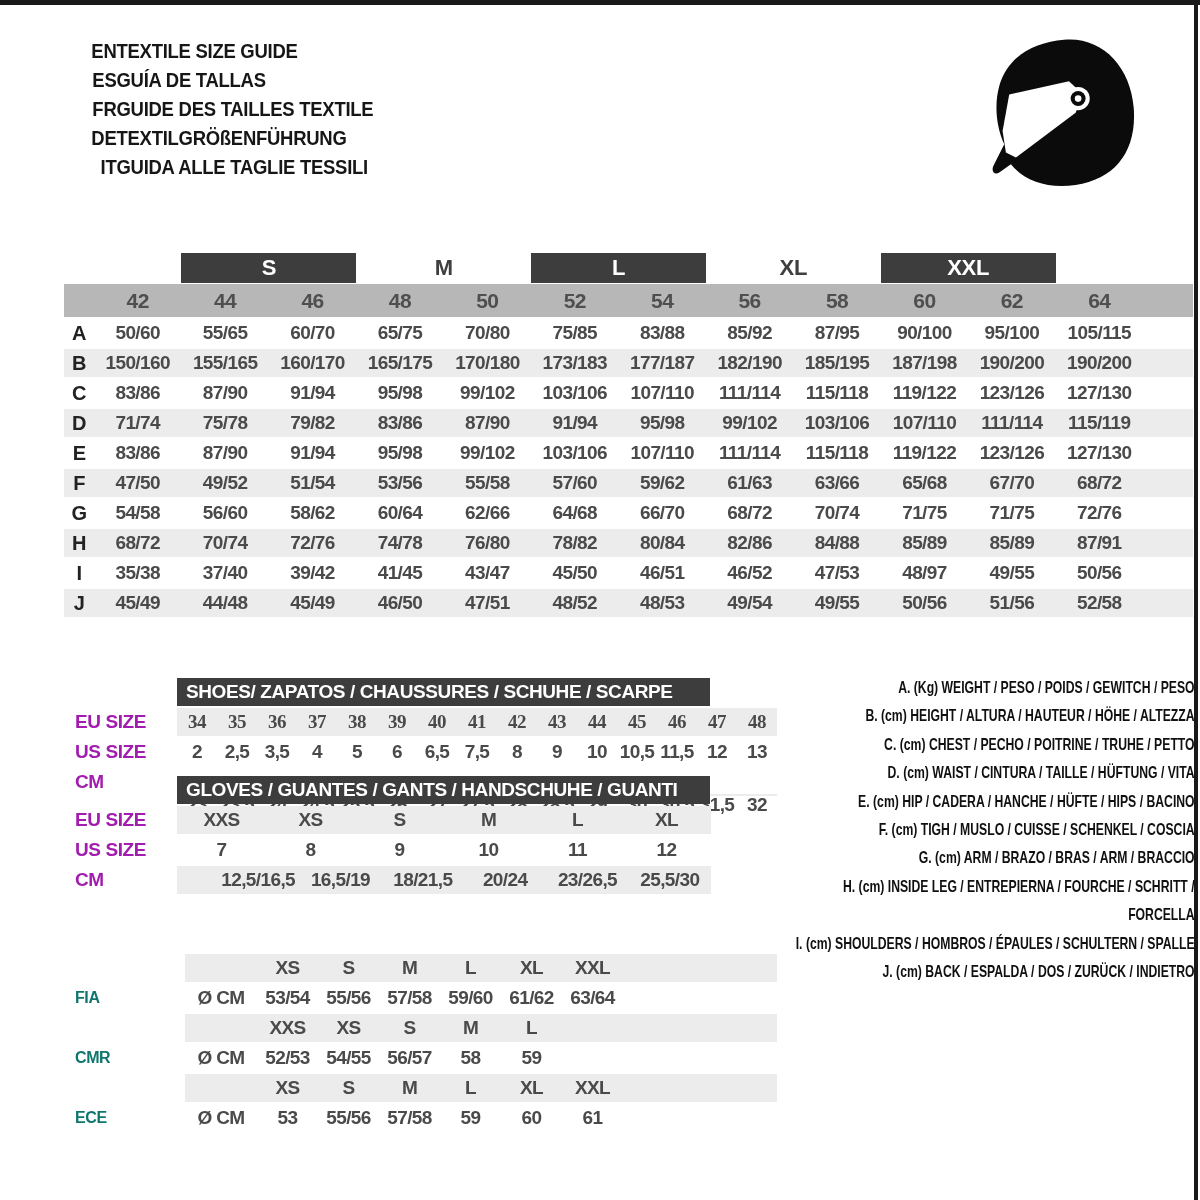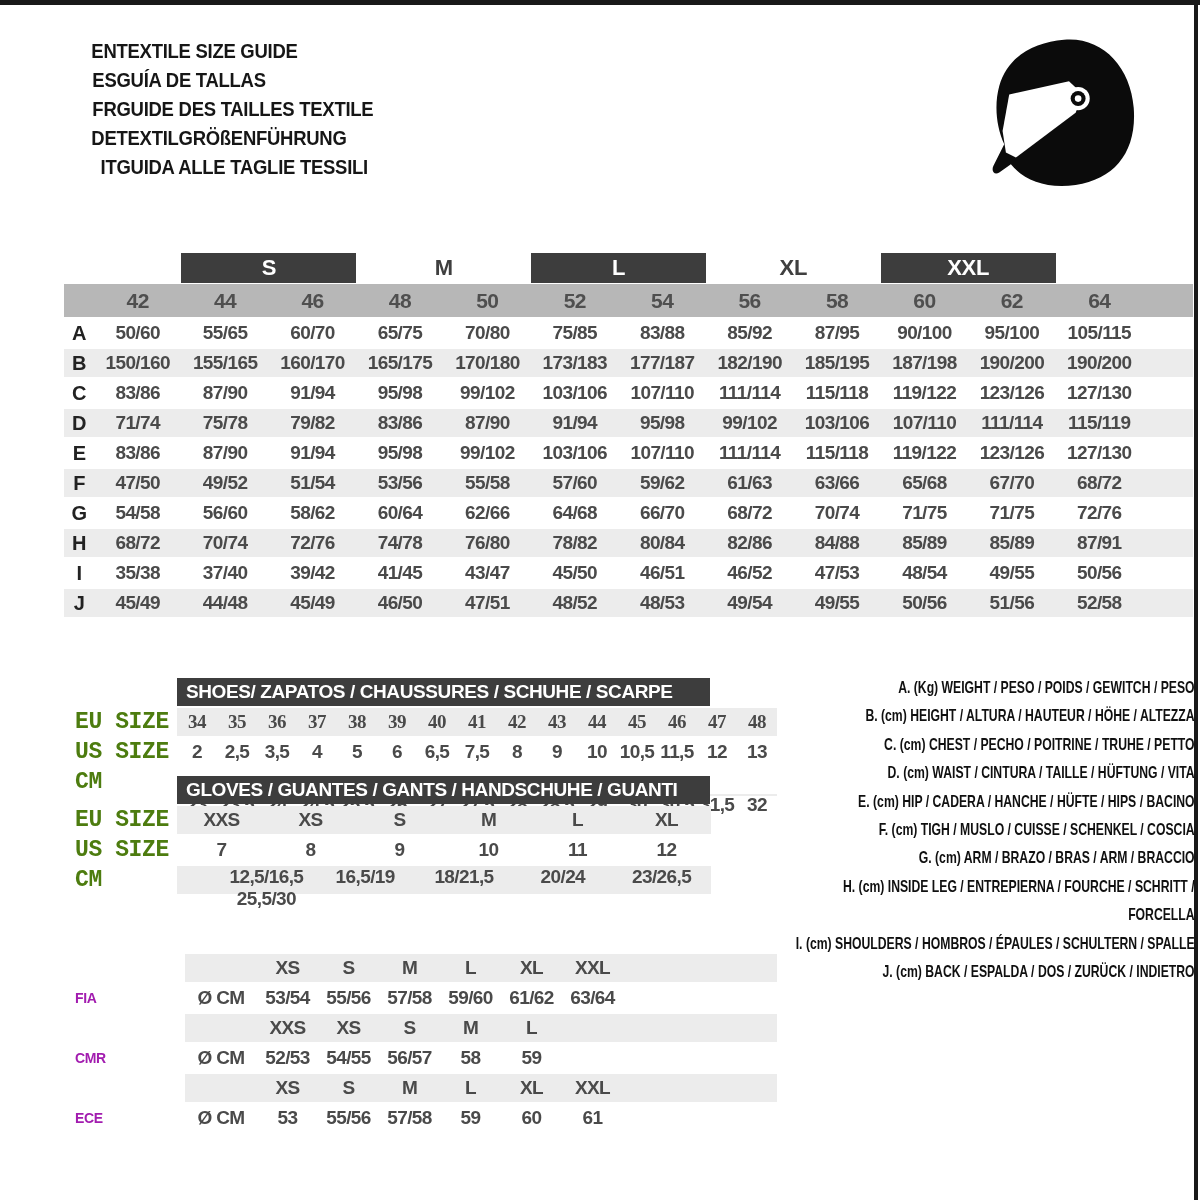--- a/index.html
+++ b/index.html
@@ -33,33 +33,33 @@
   .t-row.striped{background:#ececec;}
   .t-row .lbl{color:#222222;font-size:20px;}
 
   
   .section{position:absolute;left:64px;}
   .sec-title{margin-left:113px;width:533px;height:28px;background:#3d3d3d;color:#ffffff;
     font-weight:bold;font-size:19px;letter-spacing:-0.4px;display:flex;align-items:center;
     padding-left:9px;box-sizing:border-box;white-space:nowrap;}
   .s-row{display:flex;height:28px;margin-top:2px;}
   .s-label{width:113px;flex:0 0 113px;display:flex;align-items:center;padding-left:11px;
-    box-sizing:border-box;font-weight:bold;font-size:23px;color:#4d7c0f;letter-spacing:-0.4px;white-space:nowrap;font-family:Liberation Mono, monospace;}
+    box-sizing:border-box;font-weight:bold;font-size:19px;color:#a21caf;letter-spacing:-0.4px;white-space:nowrap;}
   .s-band{flex:1;display:grid;}
   .s-band.striped{background:#ececec;}
   .s-band .cell{display:flex;align-items:center;justify-content:center;font-weight:bold;
     font-size:19px;color:#4a4a4a;letter-spacing:-0.6px;white-space:nowrap;}
   .sec-shoes{top:678px;width:713px;}
   .sec-gloves{top:776px;width:647px;}
   .sec-helmet{top:952px;width:713px;}
 
   
   .h-row{display:grid;grid-template-columns:121px 72px repeat(6,61px) 1fr;height:28px;margin-top:2px;}
   .h-row .g{background:#ececec;}
-  .h-lbl{padding-left:11px;display:flex;align-items:center;font-weight:bold;font-size:14px;color:#a21caf;letter-spacing:-0.4px;}
+  .h-lbl{padding-left:11px;display:flex;align-items:center;font-weight:bold;font-size:16px;color:#0f766e;letter-spacing:-0.4px;}
   .h-cell{display:flex;align-items:center;justify-content:center;font-weight:bold;font-size:19px;color:#4a4a4a;letter-spacing:-0.6px;white-space:nowrap;}
 
   
   .legend{position:absolute;left:795px;top:673px;width:540px;transform:scaleX(0.74);
     transform-origin:left top;font-weight:bold;font-size:16.5px;line-height:28.4px;color:#101010;}
   .legend-item{margin:0;}
 </style>
 </head>
 <body>
 
@@ -258,21 +258,21 @@
           <div class="cell lbl">I</div>
           <div class="cell">35/38</div>
           <div class="cell">37/40</div>
           <div class="cell">39/42</div>
           <div class="cell">41/45</div>
           <div class="cell">43/47</div>
           <div class="cell">45/50</div>
           <div class="cell">46/51</div>
           <div class="cell">46/52</div>
           <div class="cell">47/53</div>
-          <div class="cell">48/54</div>
+          <div class="cell">48/97</div>
           <div class="cell">49/55</div>
           <div class="cell">50/56</div>
           <div class="cell"></div>
         </div>
         <div class="t-grid t-row striped">
           <div class="cell lbl">J</div>
           <div class="cell">45/49</div>
           <div class="cell">44/48</div>
           <div class="cell">45/49</div>
           <div class="cell">46/50</div>
@@ -375,21 +375,21 @@
             <div class="cell">7</div>
             <div class="cell">8</div>
             <div class="cell">9</div>
             <div class="cell">10</div>
             <div class="cell">11</div>
             <div class="cell">12</div>
           </div>
         </div>
         <div class="s-row">
           <div class="s-label">CM</div>
-          <div class="s-band striped" style="grid-template-columns: repeat(5, 1fr); padding-left: 40px;">
+          <div class="s-band striped" style="grid-template-columns: repeat(6, 1fr); padding-left: 40px;">
             <div class="cell">12,5/16,5</div>
             <div class="cell">16,5/19</div>
             <div class="cell">18/21,5</div>
             <div class="cell">20/24</div>
             <div class="cell">23/26,5</div>
             <div class="cell">25,5/30</div>
           </div>
         </div>
       </div>
   </div>

